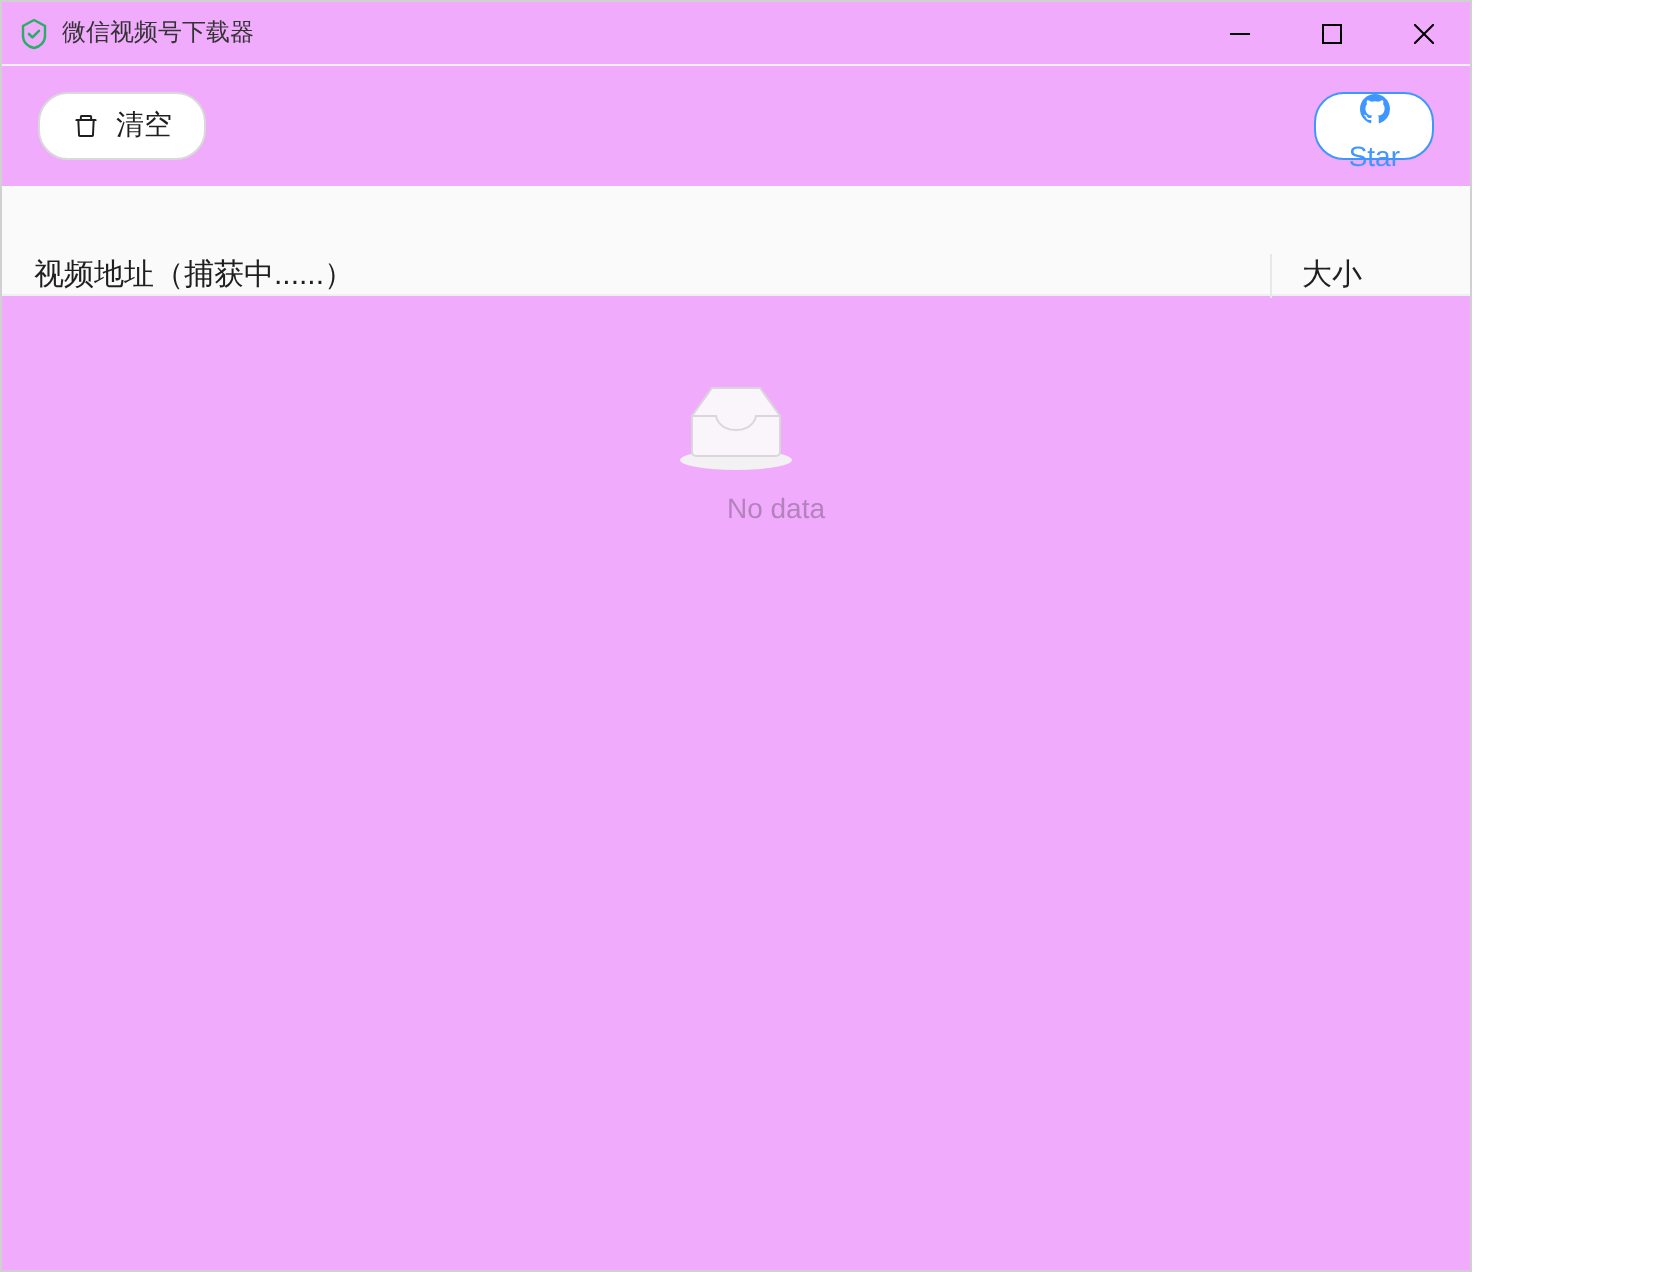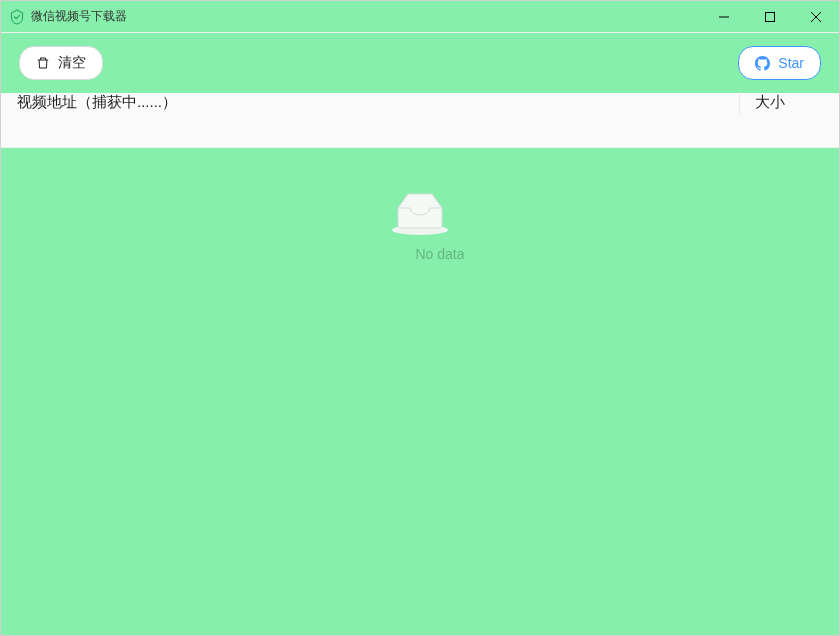--- a/index.html
+++ b/index.html
@@ -4,24 +4,24 @@
   <style>
     * { margin: 0; padding: 0; box-sizing: border-box; }
     body {
       font-family: "Microsoft YaHei", -apple-system, BlinkMacSystemFont, "Segoe UI", sans-serif;
       background: #fff;
       width: 840px;
       height: 636px;
       overflow: hidden;
     }
     .window {
-      width: 840px;
+      width: 736px;
       height: 636px;
       border: 1px solid #d0d0d0;
-      background: #86efac;
+      background: #f0abfc;
       display: flex;
       flex-direction: column;
     }
     .titlebar {
       height: 32px;
       display: flex;
       align-items: center;
       justify-content: space-between;
       padding: 0 0 0 8px;
       border-bottom: 1px solid #f0f0f0;
@@ -73,28 +73,29 @@
       border-radius: 15px;
       background: #fff;
       cursor: pointer;
       font-size: 14px;
       color: rgba(0,0,0,0.88);
       font-family: inherit;
     }
     .btn-primary-outline {
       border-color: #4096ff;
       color: #4096ff;
+      flex-direction: column;
     }
     .btn .icon { display: flex; align-items: center; justify-content: center; }
     .table-header {
       display: flex;
       background: #fafafa;
       border-bottom: 1px solid #f0f0f0;
       height: 55px;
-      align-items: flex-start;
+      align-items: flex-end;
     }
     .th {
       padding: 0 16px;
       font-size: 15px;
       color: rgba(0,0,0,0.88);
       font-weight: 400;
       position: relative;
     }
     .th-url { flex: 1; }
     .th-size { width: 100px; }

